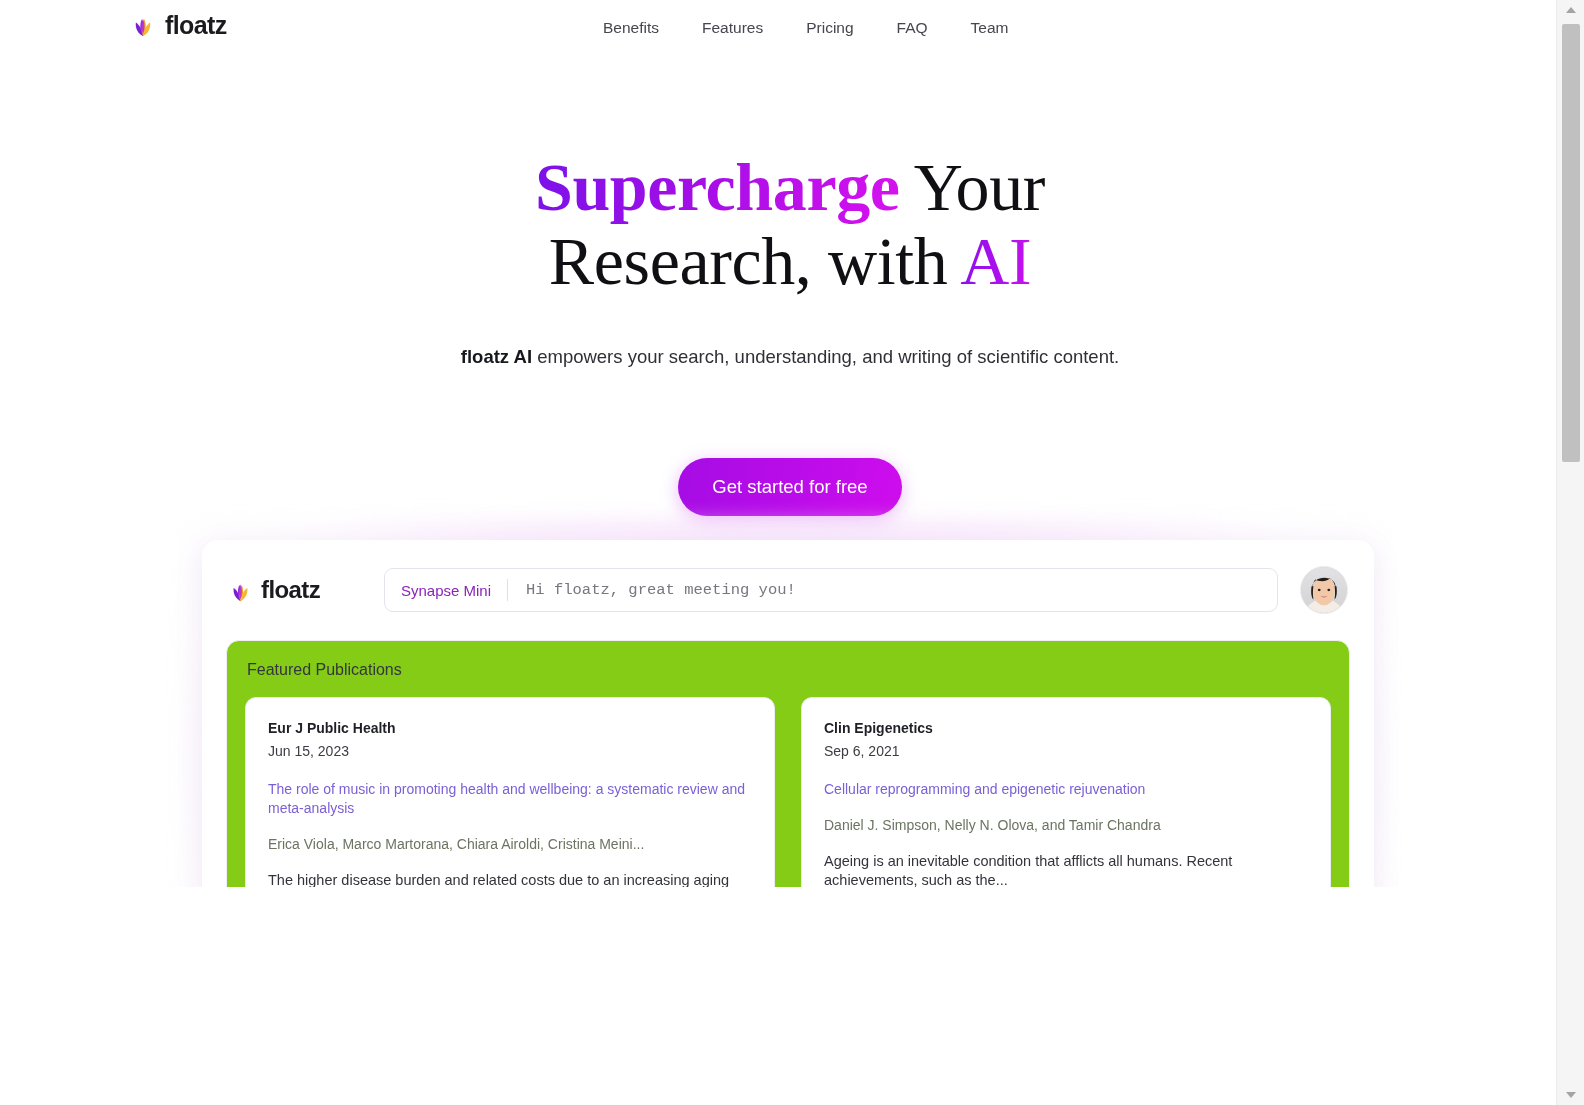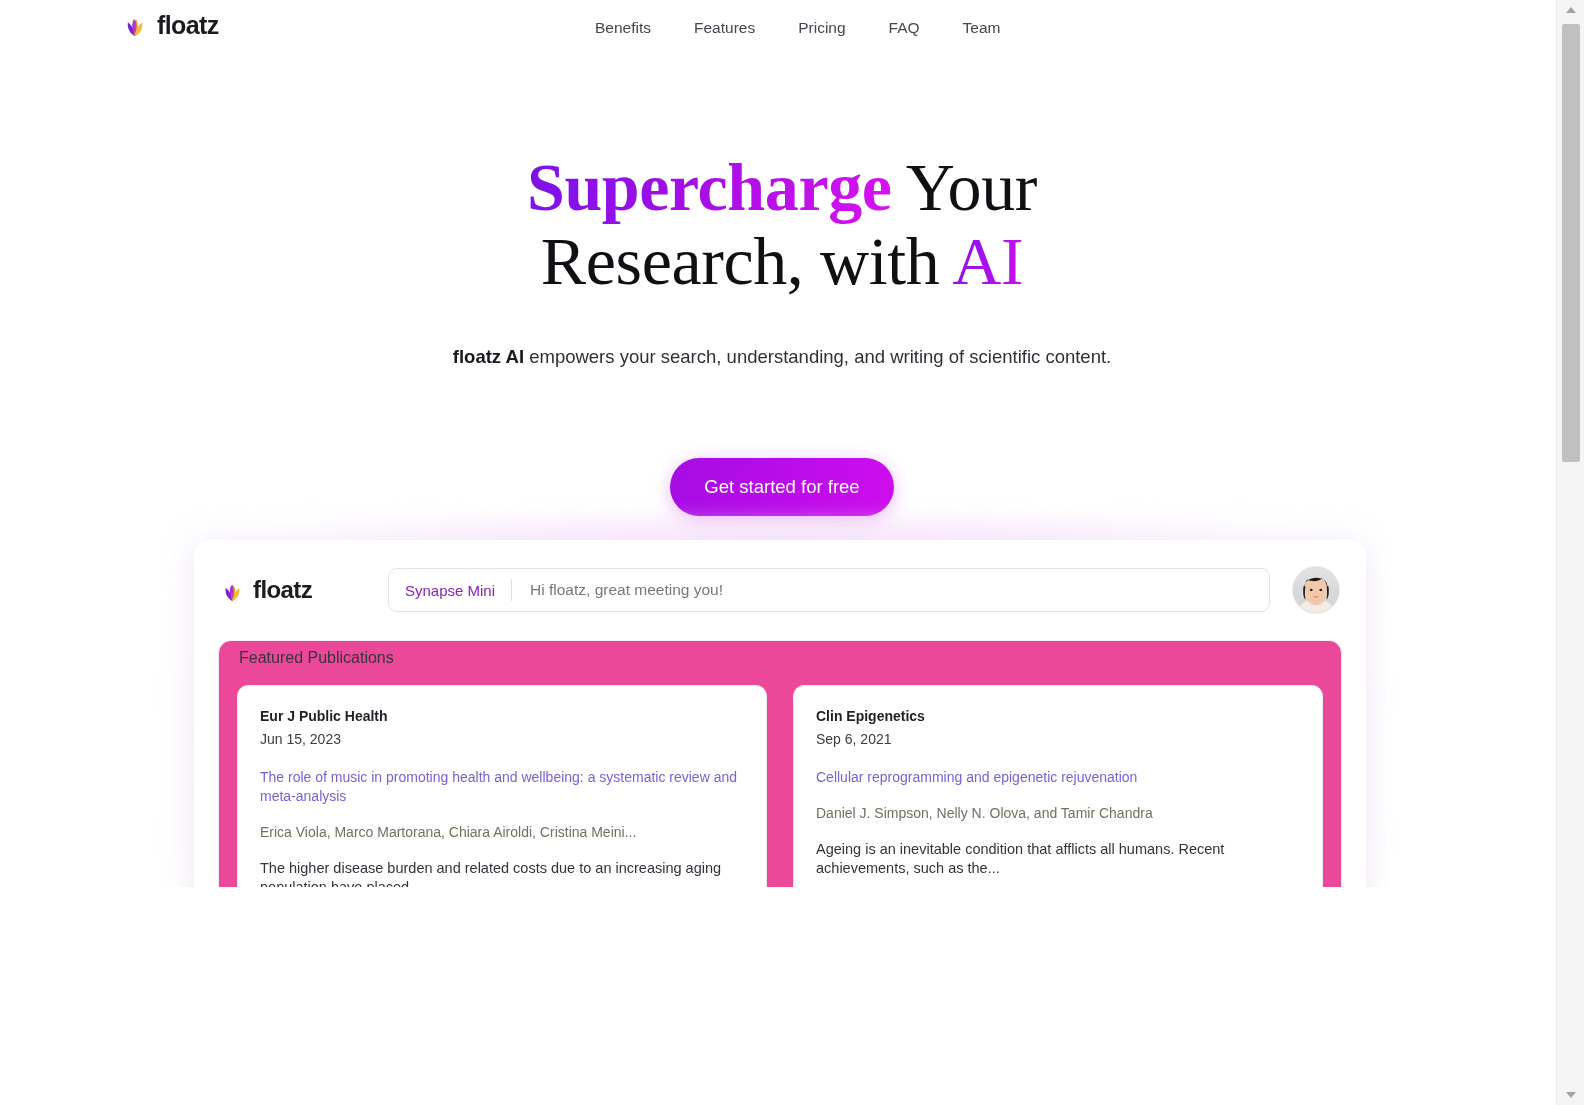--- a/index.html
+++ b/index.html
@@ -16,21 +16,21 @@
     position: relative;
     width: 1584px;
     height: 1105px;
     background: #ffffff;
     overflow: hidden;
   }
 
   
   .viewport {
     position: absolute;
-    left: 4px; top: 0;
+    left: 12px; top: 0;
     width: 1556px;
     height: 887px;
     background: #ffffff;
     overflow: hidden;
   }
 
   
   .navbar {
     position: absolute;
     left: 0; top: 0;
@@ -180,21 +180,21 @@
     font-size: 24px;
     font-weight: 700;
     color: #1b1b1f;
     letter-spacing: -0.6px;
     line-height: 1;
   }
 
   .searchbar {
     flex: 1 1 auto;
     height: 44px;
-    margin-left: 40px;
+    margin-left: 28px;
     margin-right: 22px;
     border: 1px solid #e3e3ea;
     border-radius: 9px;
     background: #fff;
     display: flex;
     align-items: center;
     padding: 0 16px;
   }
   .model-pill {
     font-size: 15px;
@@ -207,44 +207,44 @@
     height: 22px;
     background: #dfdfe7;
     flex: 0 0 auto;
   }
   .search-input {
     flex: 1 1 auto;
     border: none;
     outline: none;
     font-size: 15.5px;
     color: #3b82f6;
-    font-family: Liberation Sans, sans-serif;
+    font-family: Liberation Mono, monospace;
     padding-left: 18px;
     background: transparent;
   }
   .search-input::placeholder { color: #76777f; }
 
   .avatar {
     width: 48px; height: 48px;
     border-radius: 50%;
     flex: 0 0 auto;
     background: #d8d8da;
     overflow: hidden;
     position: relative;
     border: 1px solid #ececf0;
   }
   .avatar svg { display: block; width: 100%; height: 100%; }
 
   
   .section {
     margin: 0 24px 16px 24px;
-    background: #ec4899;
+    background: #84cc16;
     border: 1px solid #eeeef4;
     border-radius: 13px;
-    padding: 8px 18px 20px 18px;
+    padding: 20px 18px 20px 18px;
   }
   .section-title {
     font-size: 16px;
     color: #35363d;
     margin-bottom: 18px;
     padding-left: 2px;
   }
 
   .pub-grid {
     display: flex;

